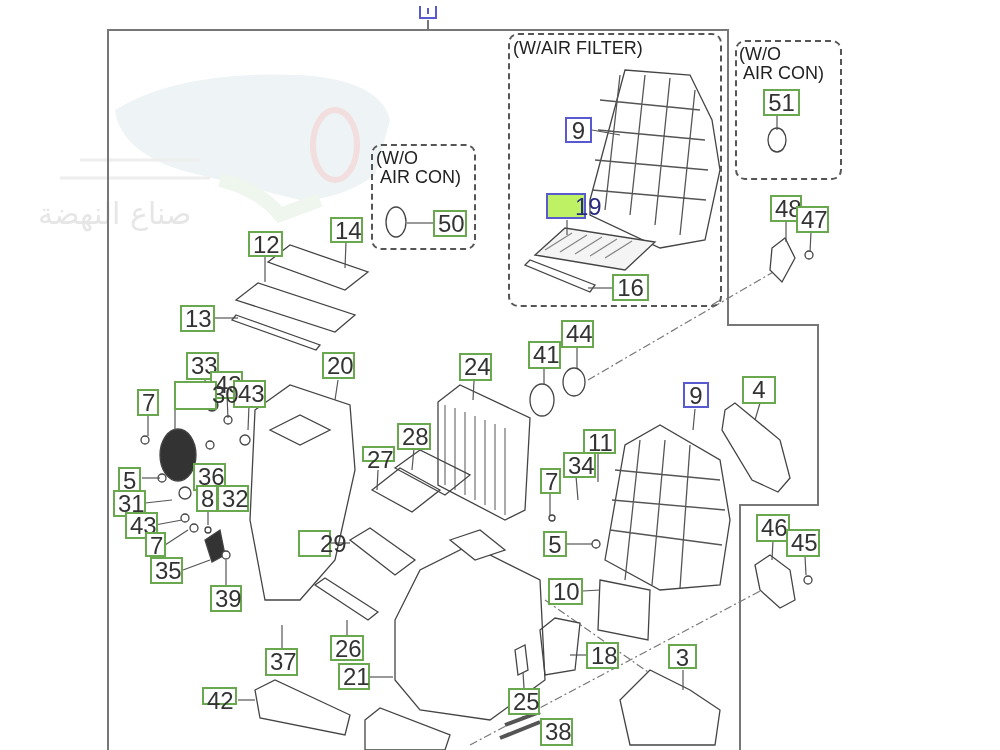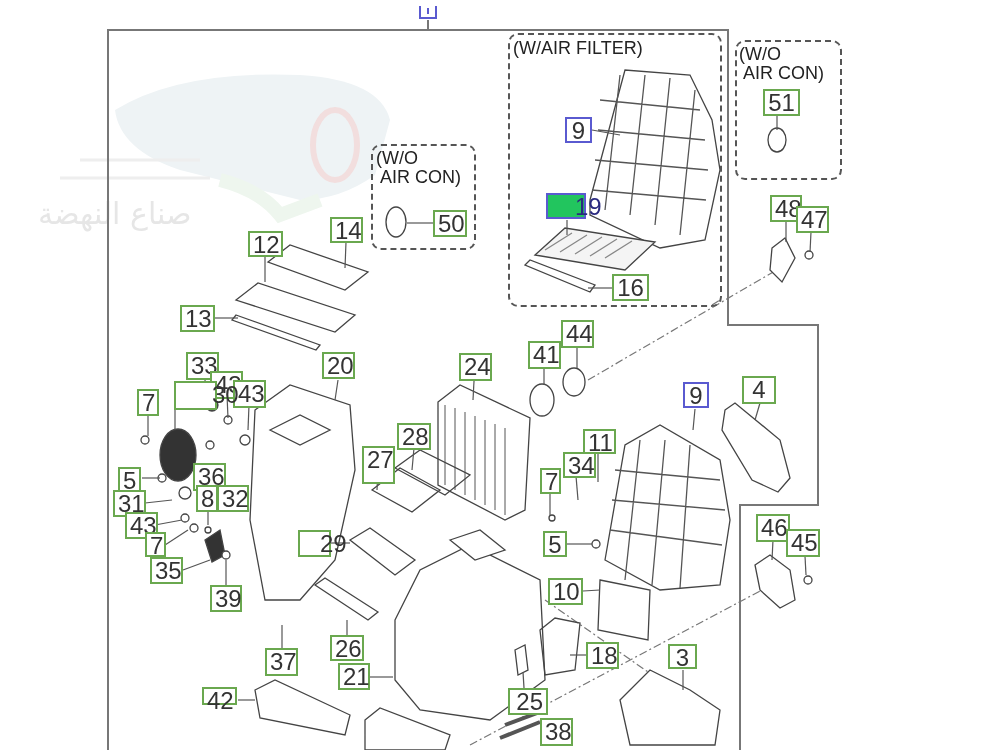--- a/index.html
+++ b/index.html
@@ -1,21 +1,21 @@
 <!DOCTYPE html>
 <html><head>
 <meta charset="utf-8">
 <style>
   html, body { margin:0; padding:0; background:#ffffff; }
   body { width:1000px; height:750px; position:relative; overflow:hidden; font-family:"Liberation Sans", sans-serif; }
   #stage { position:absolute; left:0; top:0; width:1000px; height:750px; }
   .lbl { position:absolute; box-sizing:border-box; border:2px solid #6aa84f; background:#fff;
          color:#333; font-size:24px; line-height:24px; text-align:center; height:28px; padding:0 3px; }
   .lbl.blue { border-color:#5a5ad0; }
-  .lbl.sel { border-color:#5a5ad0; background:#22c55e; color:#2a2a80;padding-left:27px; }
+  .lbl.sel { border-color:#5a5ad0; background:#bef264; color:#2a2a80;padding-left:27px; }
   .note { position:absolute; color:#222; font-size:18px; line-height:19px; white-space:pre; }
   .dashbox { position:absolute; border:2px dashed #555; border-radius:10px; box-sizing:border-box; }
   .wm-text { position:absolute; color:#e6e6e6; font-size:30px; font-family:"DejaVu Sans", sans-serif; direction:rtl; }
 </style>
 </head>
 <body>
 
 <div id="stage">
 
   <svg style="position:absolute;left:0;top:0" width="1000" height="750">
@@ -201,21 +201,21 @@
       <div class="lbl" style="left: 528px; top: 341px; width: 33px; height: 28px;">41</div>
       <div class="lbl" style="left: 561px; top: 320px; width: 33px; height: 28px;">44</div>
       <div class="lbl blue" style="left: 683px; top: 382px; width: 26px; height: 26px;">9</div>
       <div class="lbl" style="left: 742px; top: 376px; width: 34px; height: 28px;">4</div>
       <div class="lbl" style="left: 186px; top: 352px; width: 33px; height: 28px;">33</div>
       <div class="lbl" style="left: 210px; top: 371px; width: 33px; height: 28px;">43</div>
       <div class="lbl" style="left: 233px; top: 380px; width: 33px; height: 28px;">43</div>
       <div class="lbl" style="left: 137px; top: 389px; width: 22px; height: 27px;">7</div>
       <div class="lbl" style="left: 174px; top: 381px; width: 33px; height: 29px; padding-left: 36px;">30</div>
       <div class="lbl" style="left: 397px; top: 423px; width: 34px; height: 27px;">28</div>
-      <div class="lbl" style="left: 362px; top: 446px; width: 33px; height: 38px;">27</div>
+      <div class="lbl" style="left: 362px; top: 446px; width: 33px; height: 16px;">27</div>
       <div class="lbl" style="left: 583px; top: 429px; width: 33px; height: 25px;">11</div>
       <div class="lbl" style="left: 563px; top: 452px; width: 33px; height: 26px;">34</div>
       <div class="lbl" style="left: 540px; top: 468px; width: 21px; height: 26px;">7</div>
       <div class="lbl" style="left: 193px; top: 463px; width: 33px; height: 28px;">36</div>
       <div class="lbl" style="left: 118px; top: 467px; width: 23px; height: 26px;">5</div>
       <div class="lbl" style="left: 113px; top: 490px; width: 33px; height: 27px;">31</div>
       <div class="lbl" style="left: 196px; top: 485px; width: 22px; height: 27px;">8</div>
       <div class="lbl" style="left: 217px; top: 485px; width: 32px; height: 27px;">32</div>
       <div class="lbl" style="left: 125px; top: 512px; width: 33px; height: 27px;">43</div>
       <div class="lbl" style="left: 145px; top: 532px; width: 21px; height: 25px;">7</div>
@@ -225,16 +225,16 @@
       <div class="lbl" style="left: 756px; top: 514px; width: 34px; height: 28px;">46</div>
       <div class="lbl" style="left: 786px; top: 529px; width: 34px; height: 28px;">45</div>
       <div class="lbl" style="left: 210px; top: 585px; width: 32px; height: 27px; text-align: right;">39</div>
       <div class="lbl" style="left: 548px; top: 578px; width: 35px; height: 27px;">10</div>
       <div class="lbl" style="left: 330px; top: 635px; width: 34px; height: 26px;">26</div>
       <div class="lbl" style="left: 265px; top: 648px; width: 33px; height: 28px;">37</div>
       <div class="lbl" style="left: 586px; top: 642px; width: 33px; height: 27px;">18</div>
       <div class="lbl" style="left: 668px; top: 644px; width: 29px; height: 25px;">3</div>
       <div class="lbl" style="left: 338px; top: 663px; width: 32px; height: 27px;">21</div>
       <div class="lbl" style="left: 202px; top: 687px; width: 35px; height: 18px;">42</div>
-      <div class="lbl" style="left: 508px; top: 688px; width: 40px; height: 27px; text-align: right;">25</div>
+      <div class="lbl" style="left: 508px; top: 688px; width: 32px; height: 27px;">25</div>
       <div class="lbl" style="left: 540px; top: 718px; width: 33px; height: 28px;">38</div>
     </div>
 </div>
 
 </body></html>

